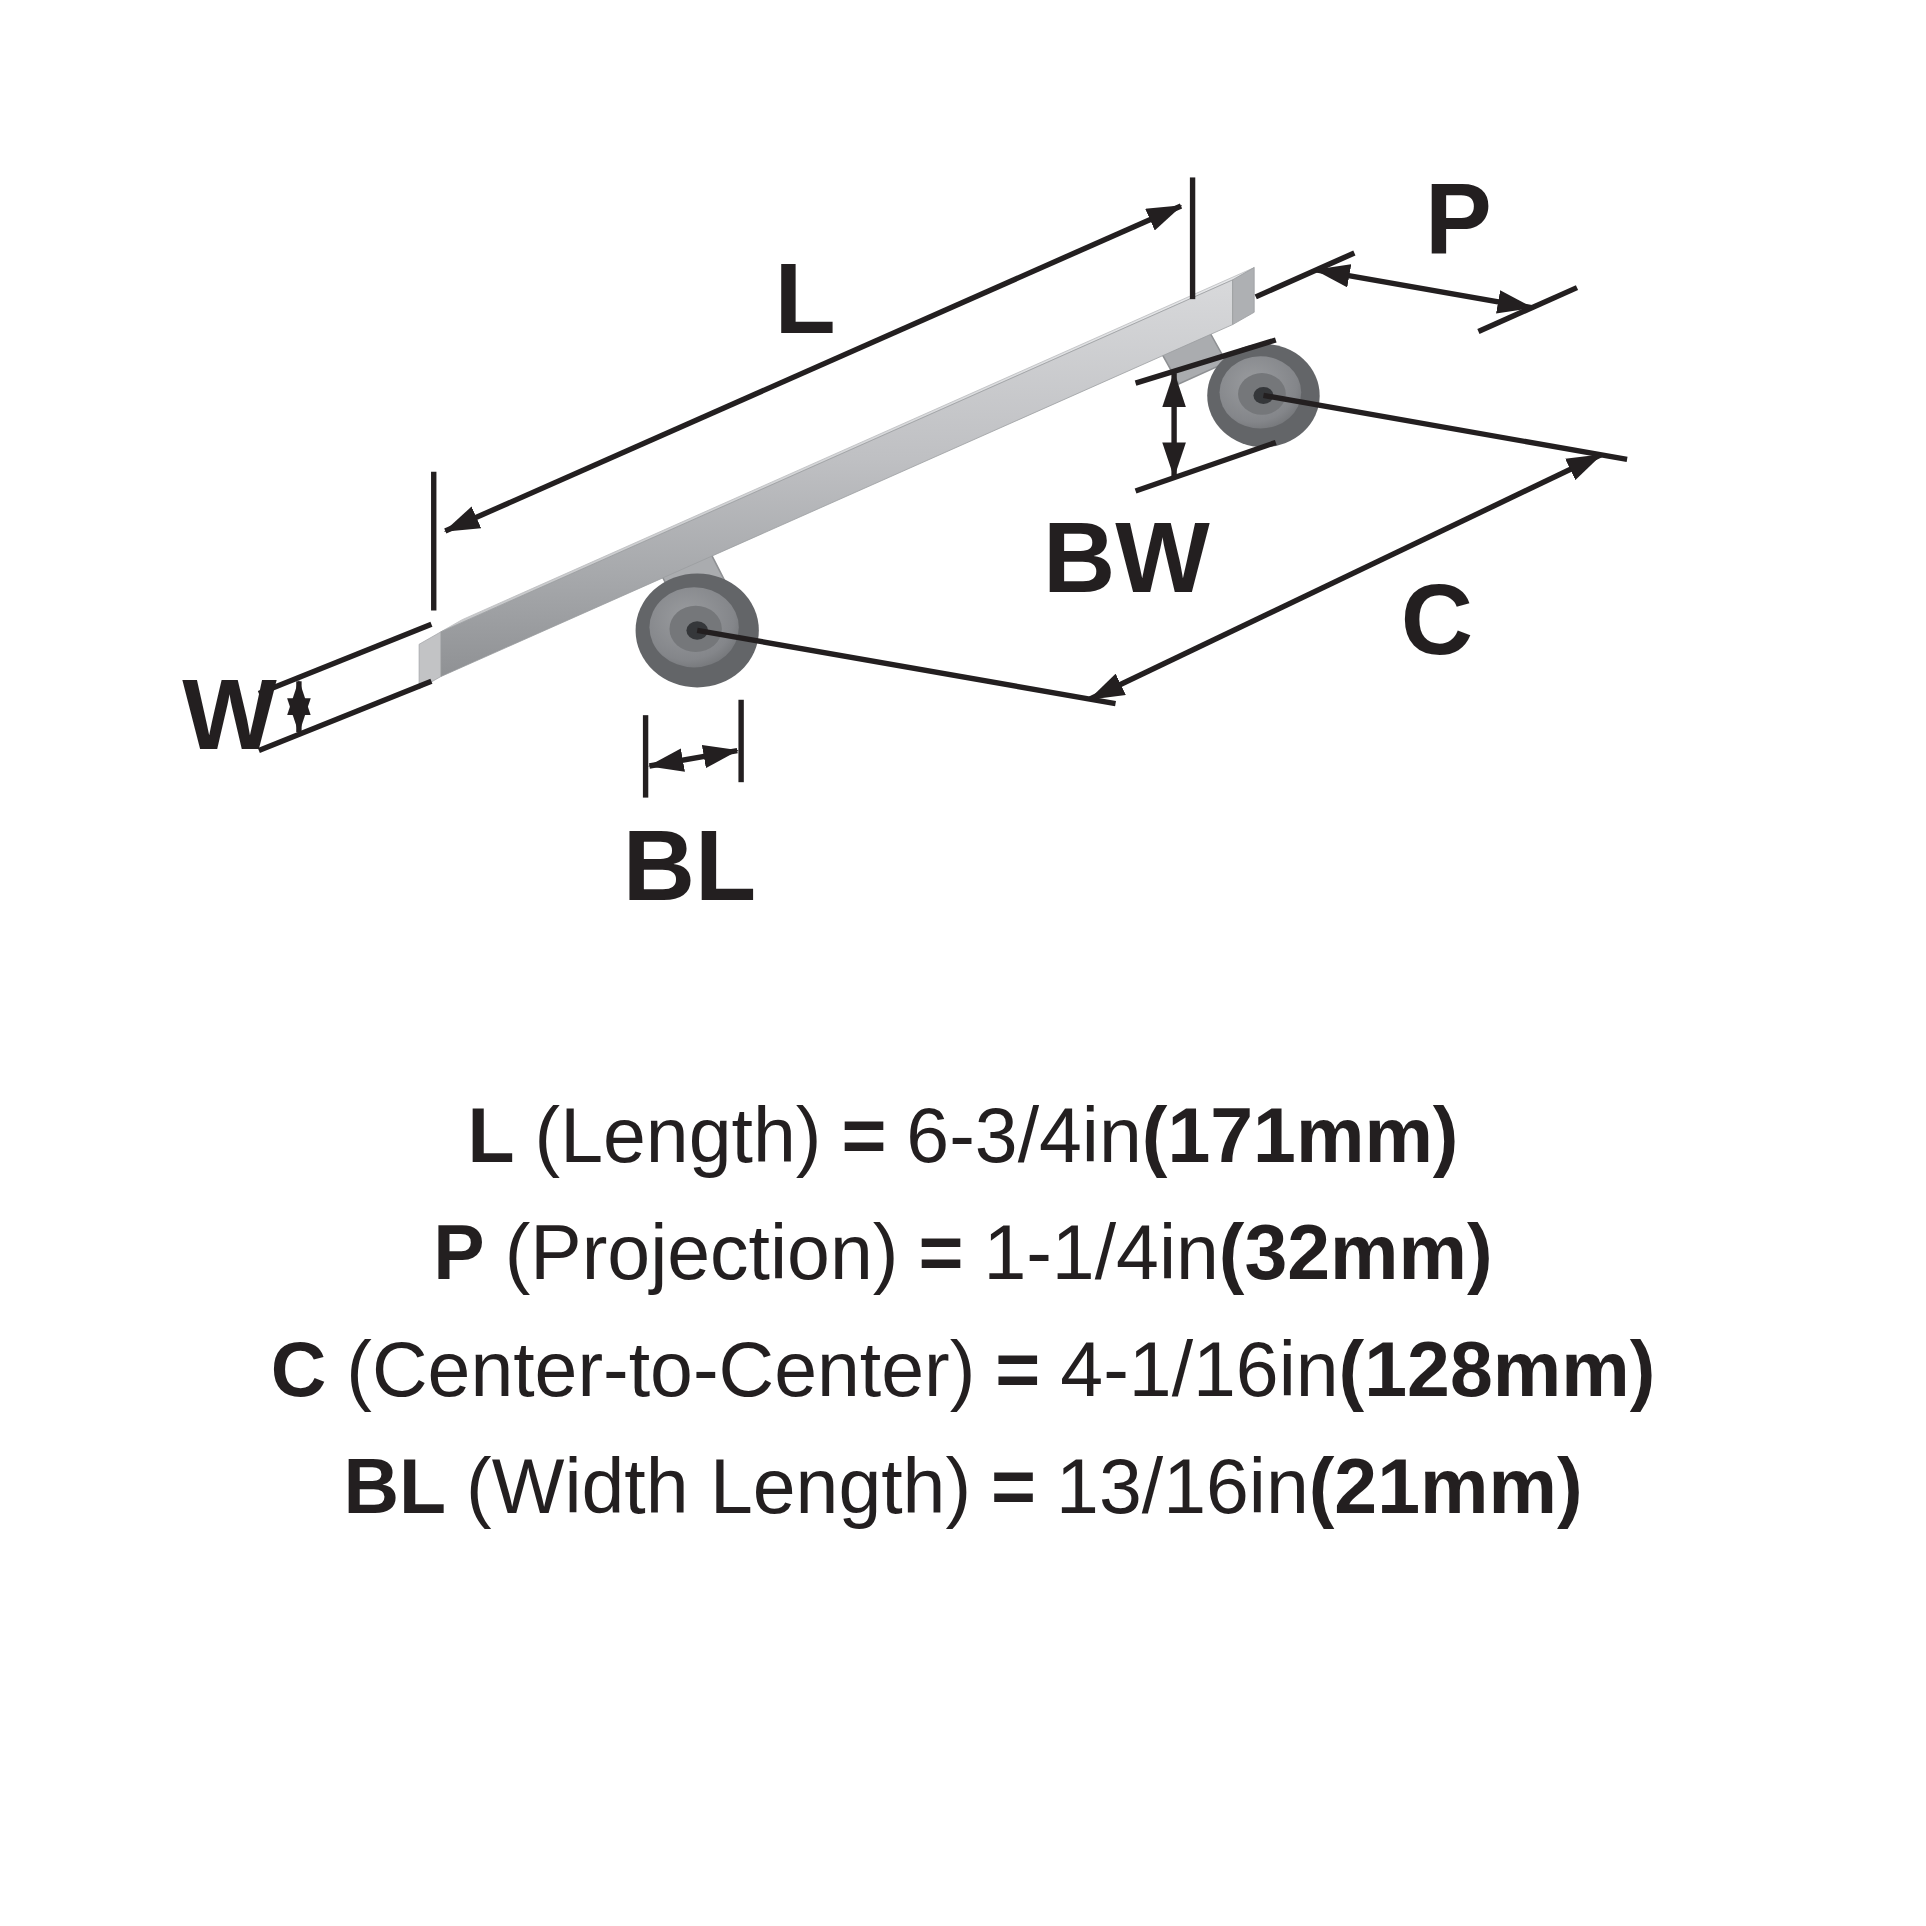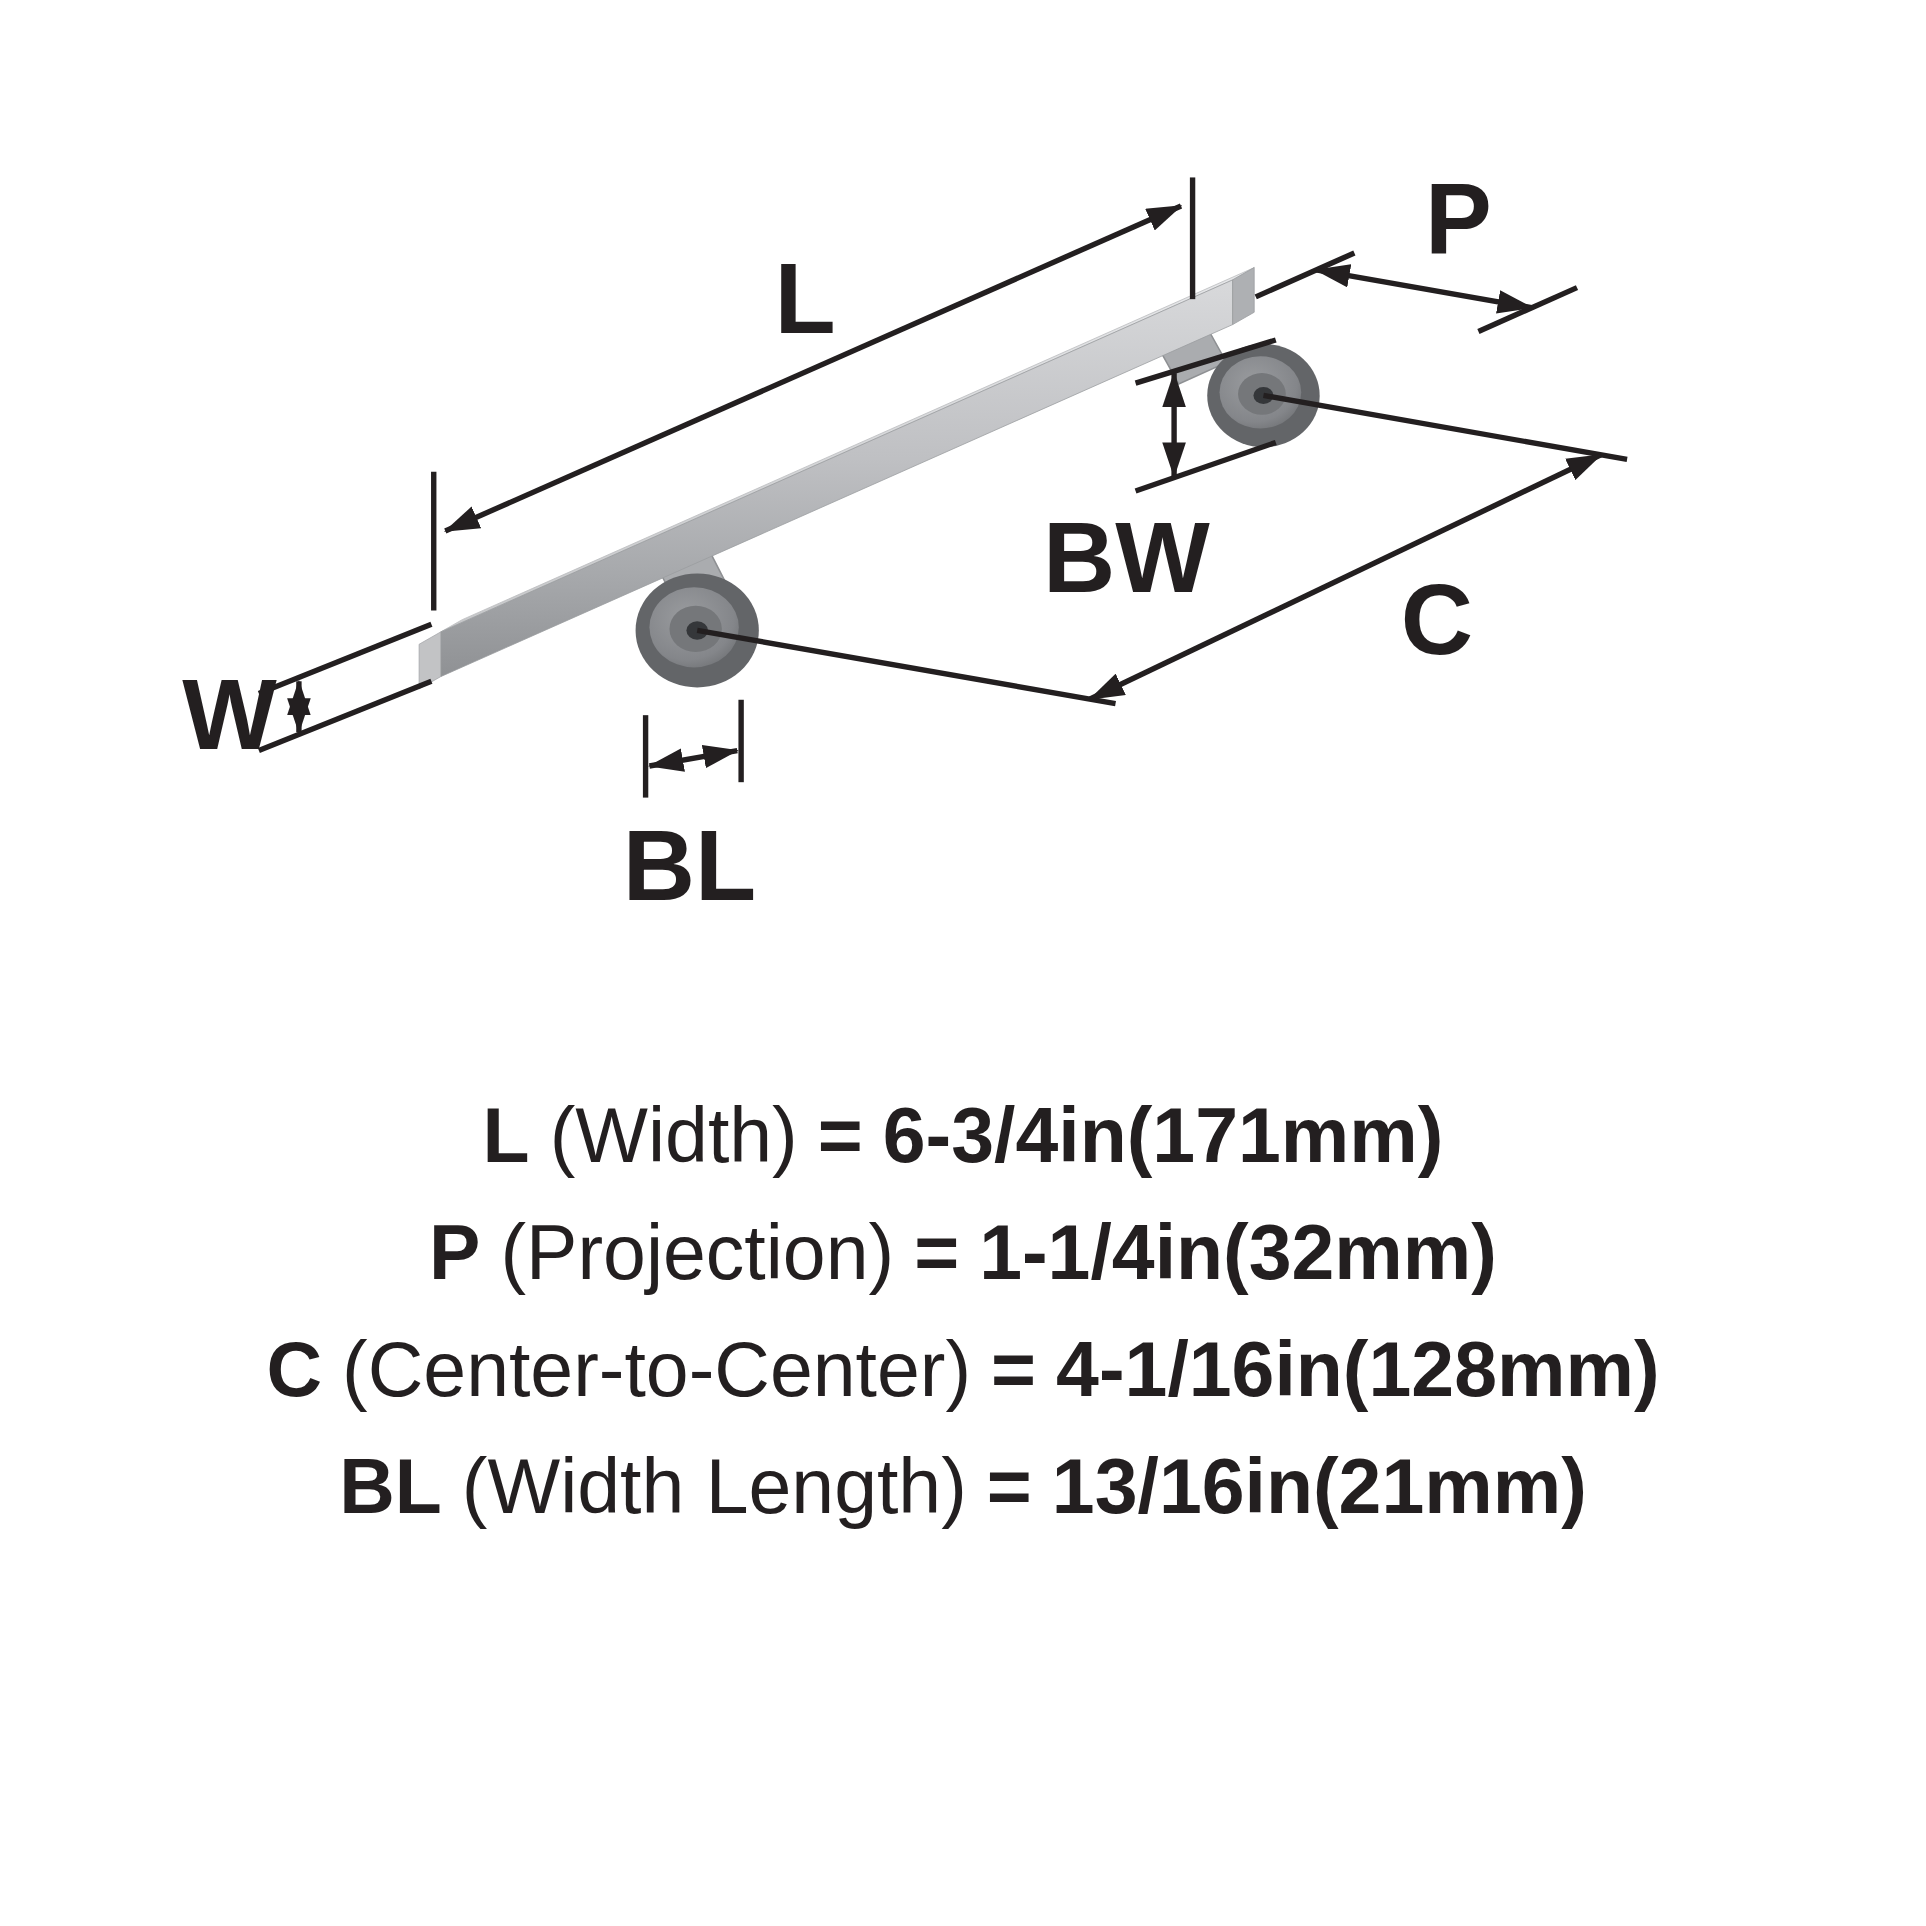--- a/index.html
+++ b/index.html
@@ -24,21 +24,21 @@
   .spec-line{
     font-size:77px;
     line-height:117px;
     text-align:center;
     white-space:nowrap;
     color:#231f20;
   }
   .spec-symbol{font-weight:700;margin-right:0.26em;}
   .spec-name{font-weight:400;margin-right:0.26em;}
   .spec-eq{font-weight:700;margin-right:0.26em;}
-  .spec-value{font-weight:700;}
+  .spec-value{font-weight:400;}
   .spec-metric{font-weight:700;}
 </style>
 </head>
 <body>
 
 <div class="canvas">
 
   <div class="diagram-wrap">
     <svg width="1926" height="1002" viewBox="0 0 2500 1300">
       <defs>
@@ -124,21 +124,21 @@
         <text x="1462" y="768">BW</text>
         <text x="1865" y="848">C</text>
         <text x="298" y="972">W</text>
         <text x="895" y="1168">BL</text>
       </g>
     </svg>
   </div>
 
   <div class="specs">
 
-    <div class="spec-line"><span class="spec-symbol">L</span><span class="spec-name">(Width)</span><span class="spec-eq">=</span><span class="spec-value">6-3/4in</span><span class="spec-metric">(171mm)</span></div>
+    <div class="spec-line"><span class="spec-symbol">L</span><span class="spec-name">(Length)</span><span class="spec-eq">=</span><span class="spec-value">6-3/4in</span><span class="spec-metric">(171mm)</span></div>
 
 
     <div class="spec-line"><span class="spec-symbol">P</span><span class="spec-name">(Projection)</span><span class="spec-eq">=</span><span class="spec-value">1-1/4in</span><span class="spec-metric">(32mm)</span></div>
 
     <div class="spec-line"><span class="spec-symbol">C</span><span class="spec-name">(Center-to-Center)</span><span class="spec-eq">=</span><span class="spec-value">4-1/16in</span><span class="spec-metric">(128mm)</span></div>
 
     <div class="spec-line"><span class="spec-symbol">BL</span><span class="spec-name">(Width Length)</span><span class="spec-eq">=</span><span class="spec-value">13/16in</span><span class="spec-metric">(21mm)</span></div>
 
 
   </div>

